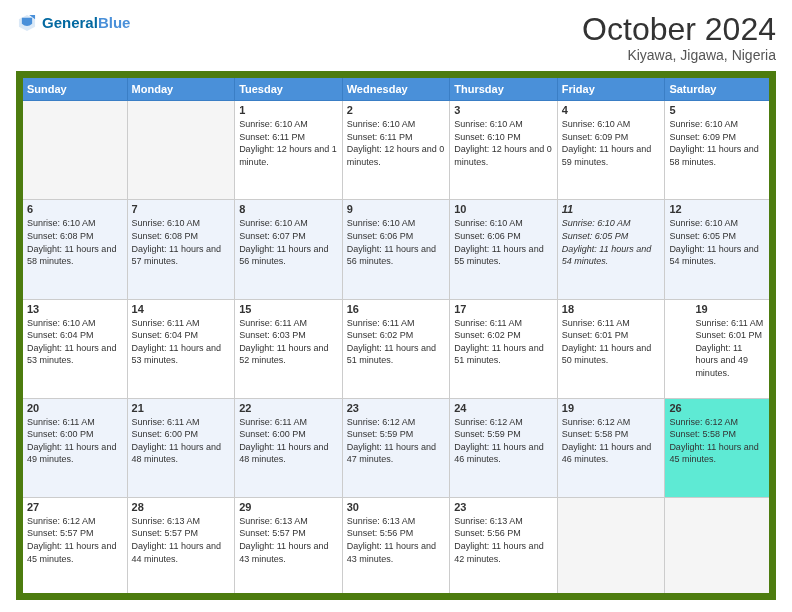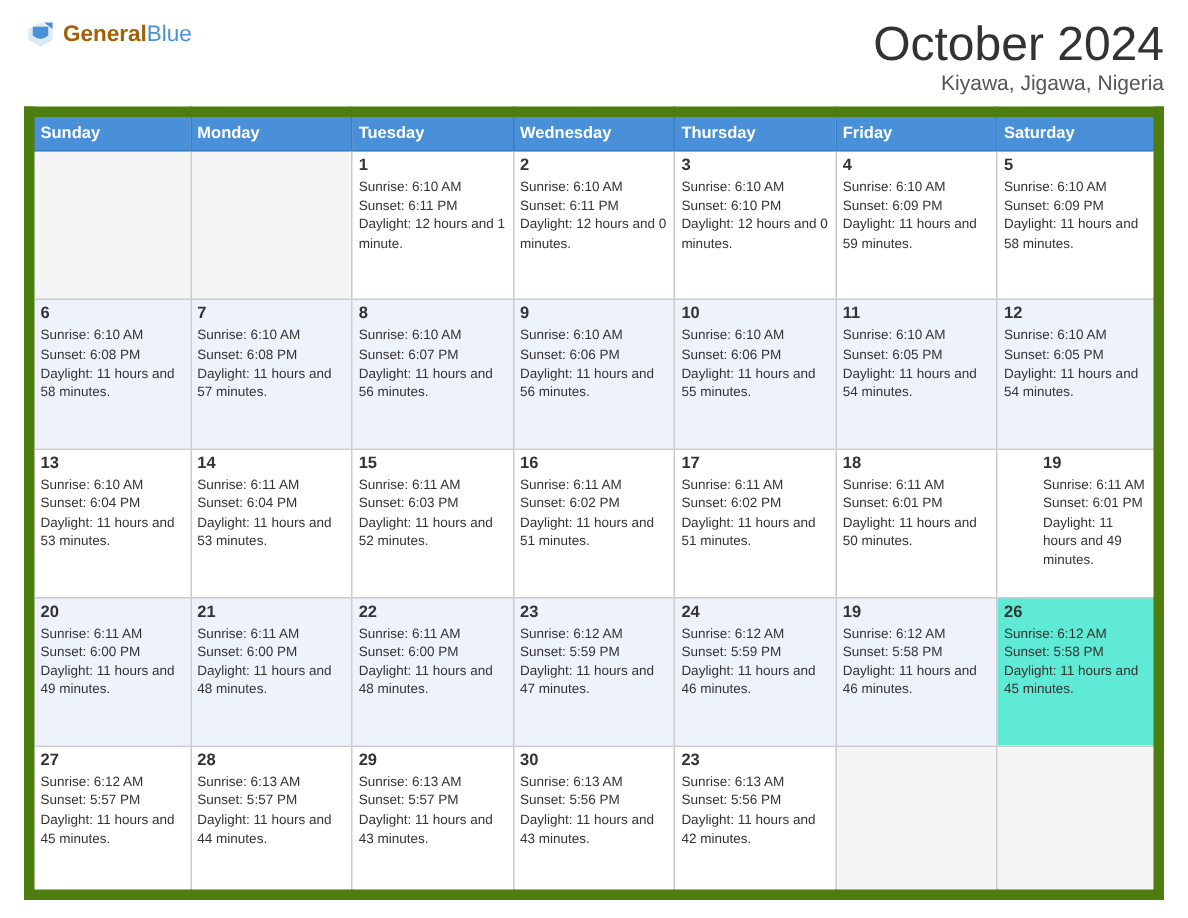--- a/index.html
+++ b/index.html
@@ -24,25 +24,25 @@
       margin-bottom: 8px;
     }
     .logo {
       display: flex;
       align-items: center;
       gap: 4px;
     }
     .logo-text-general {
       font-size: 15px;
       font-weight: bold;
-      color: #a16207;
+      color: #0369a1;
     }
     .logo-text-blue {
       font-size: 15px;
-      font-weight: normal;
+      font-weight: bold;
       color: #4a90d9;
     }
     .logo-icon {
       width: 22px;
       height: 22px;
     }
     .title-block {
       text-align: right;
     }
     .month-title {
@@ -187,21 +187,21 @@
             <div class="day-info" style="white-space: pre-line;">Sunrise: 6:10 AM
 Sunset: 6:06 PM
 Daylight: 11 hours and 56 minutes.</div>
           </td>
           <td style="background-color: rgb(238, 243, 251);">
             <span class="day-number">10</span>
             <div class="day-info" style="white-space: pre-line;">Sunrise: 6:10 AM
 Sunset: 6:06 PM
 Daylight: 11 hours and 55 minutes.</div>
           </td>
-          <td style="background-color: rgb(238, 243, 251);">
+          <td style="background-color: rgb(238, 243, 251); font-style: italic;">
             <span class="day-number">11</span>
             <div class="day-info" style="white-space: pre-line;">Sunrise: 6:10 AM
 Sunset: 6:05 PM
 Daylight: 11 hours and 54 minutes.</div>
           </td>
           <td style="background-color: rgb(238, 243, 251);">
             <span class="day-number">12</span>
             <div class="day-info" style="white-space: pre-line;">Sunrise: 6:10 AM
 Sunset: 6:05 PM
 Daylight: 11 hours and 54 minutes.</div>

